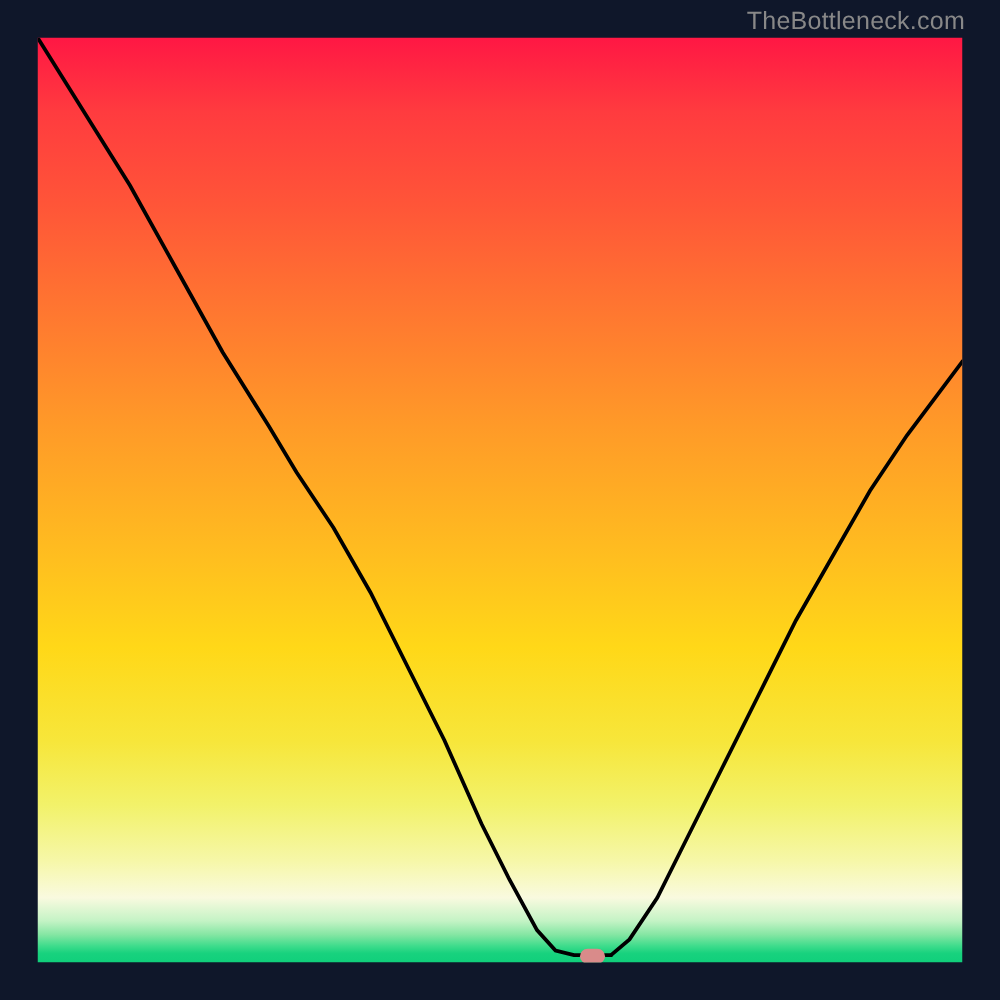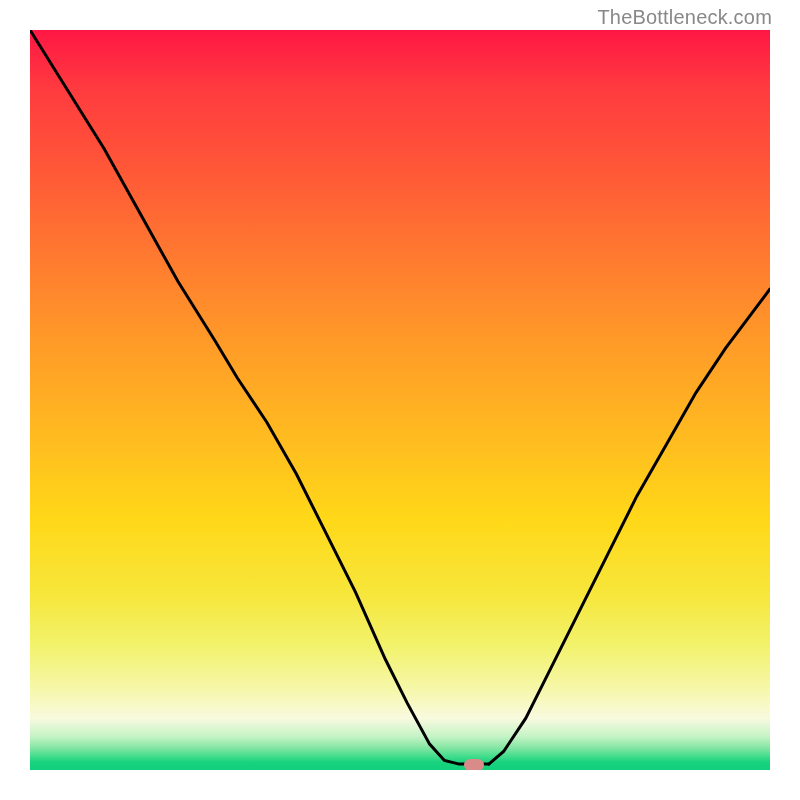--- a/index.html
+++ b/index.html
@@ -7,21 +7,21 @@
     padding: 0;
     width: 800px;
     height: 800px;
     background: #000;
     font-family: Arial, Helvetica, sans-serif;
   }
   .frame {
     position: relative;
     width: 800px;
     height: 800px;
-    background: #ffffff;
+    background: #0f172a;
   }
   .plot {
     position: absolute;
     left: 30px;
     top: 30px;
     width: 740px;
     height: 740px;
     overflow: hidden;
   }
   .gradient {

